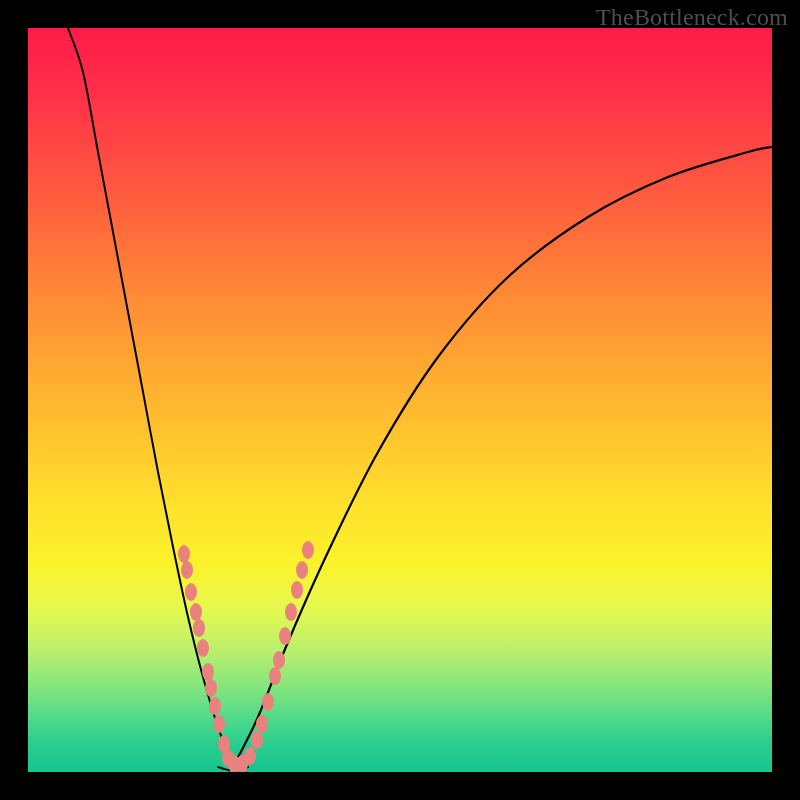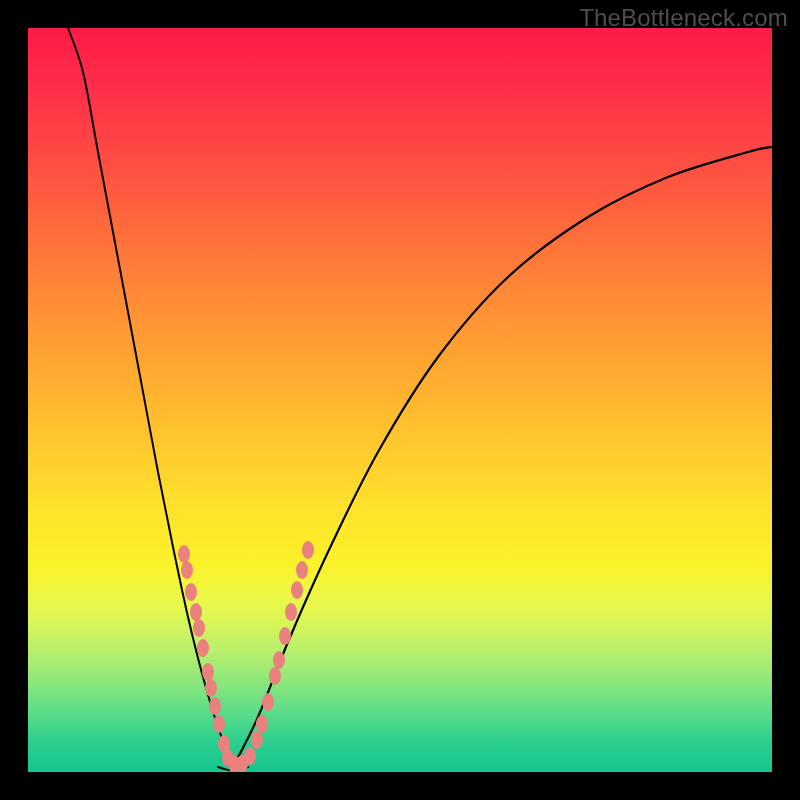--- a/index.html
+++ b/index.html
@@ -47,20 +47,21 @@
     );
   }
   .watermark {
     position: absolute;
     top: 4px;
     right: 12px;
     color: #4e4e4e;
     font-size: 24px;
     letter-spacing: 0.2px;
     user-select: none;
+    font-family: Liberation Serif, serif;
   }
   svg.curves {
     position: absolute;
     inset: 0;
   }
 </style>
 </head>
 <body>
 
 <div class="frame">

